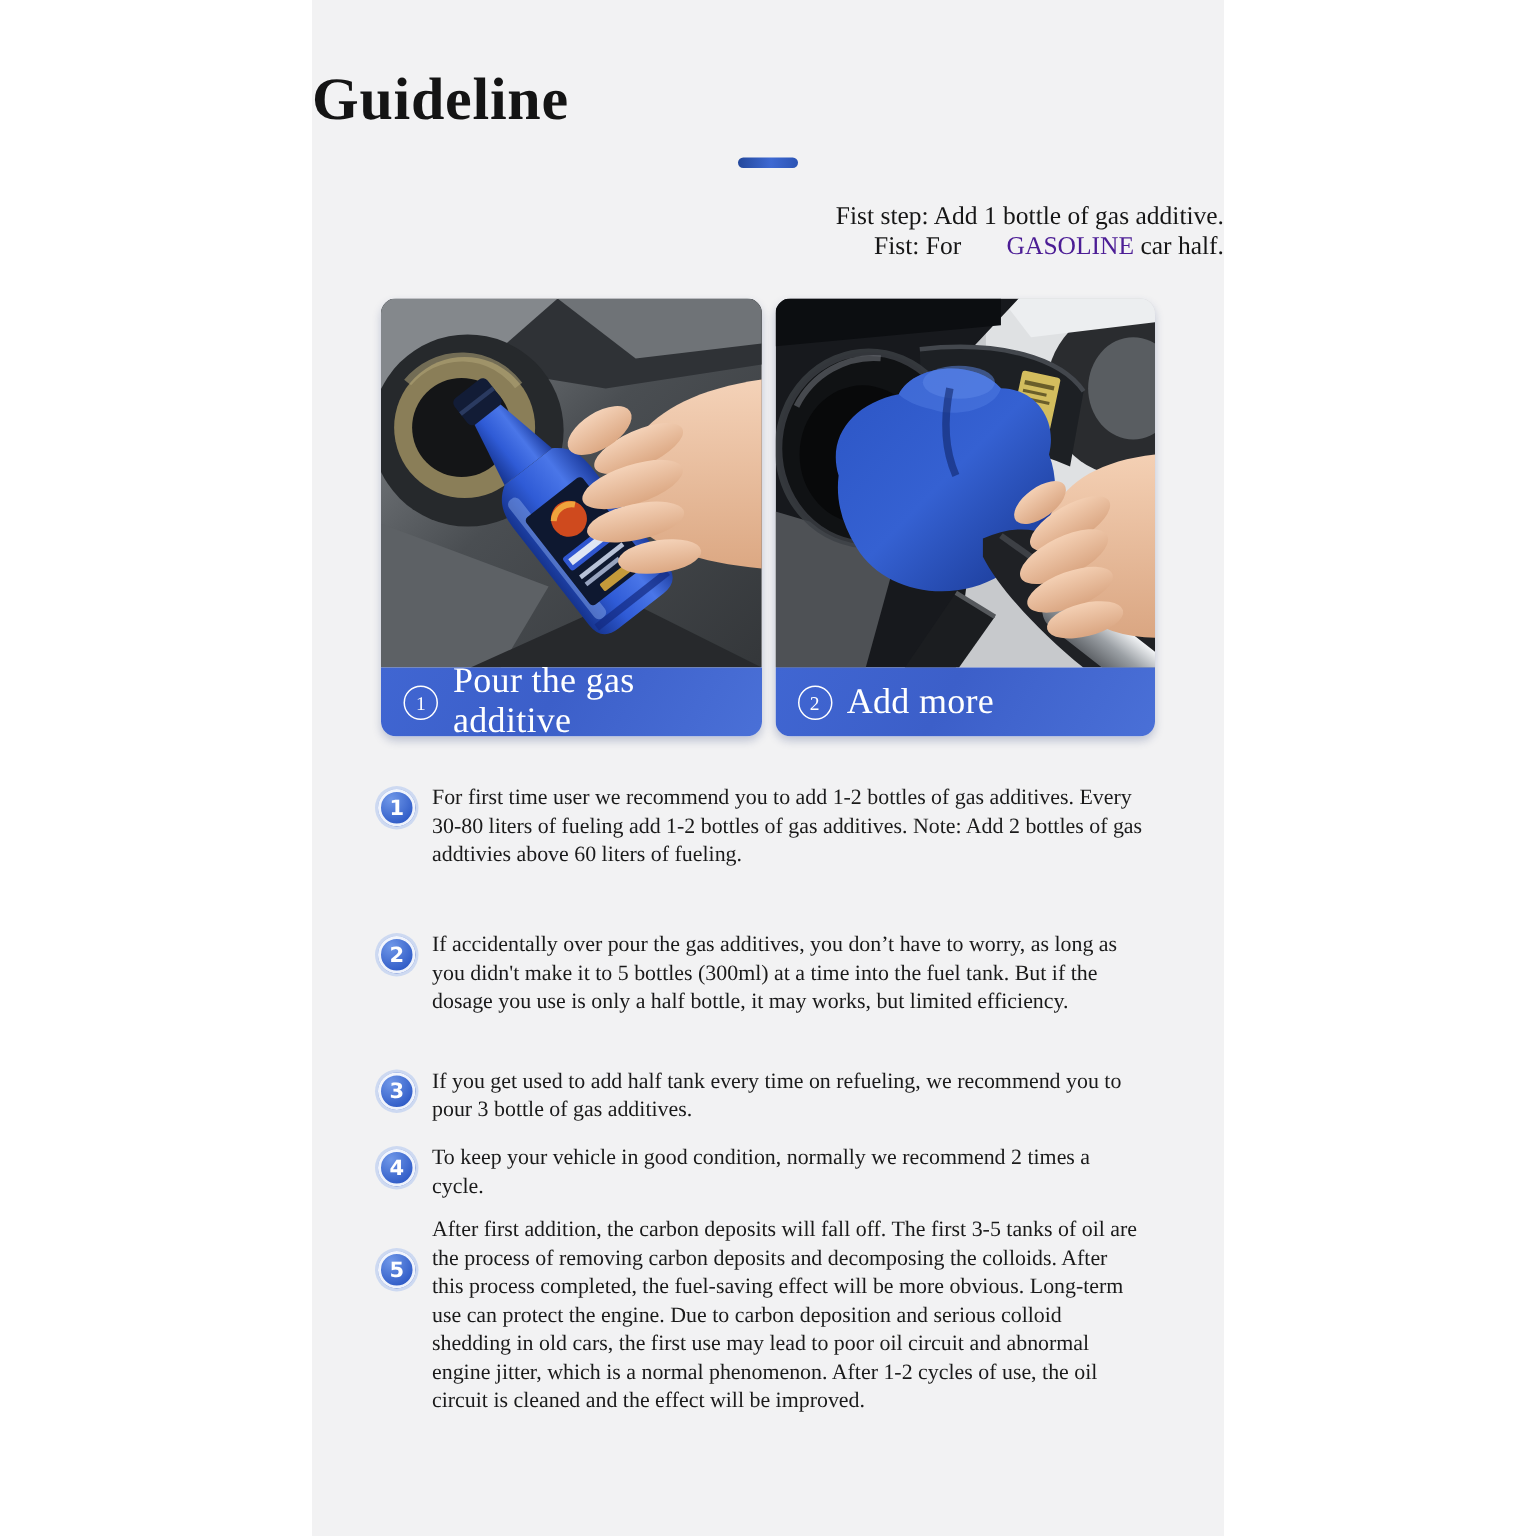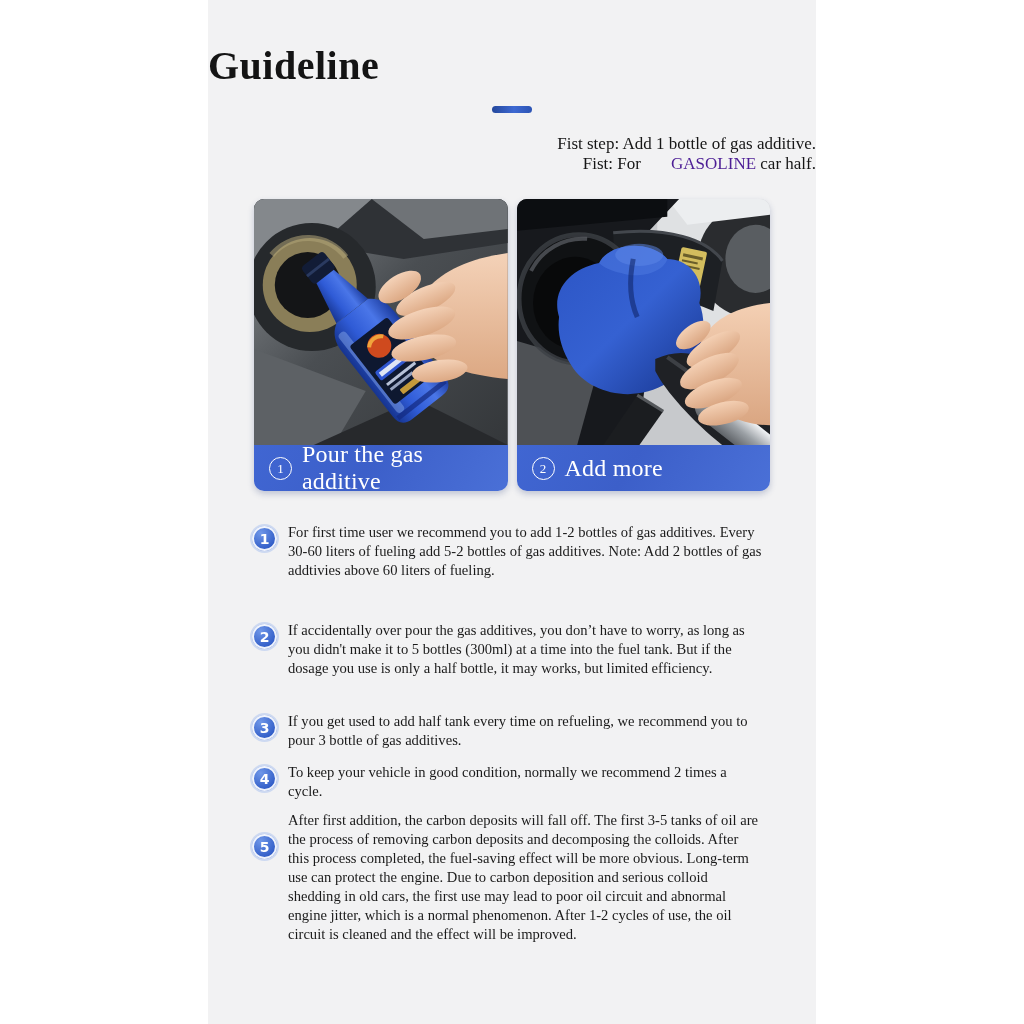--- a/index.html
+++ b/index.html
@@ -180,21 +180,21 @@
         <span class="cap-num">2</span>
         <span class="cap-label">Add more</span>
       </div>
     </div>
 
   </div>
 
   <div class="steps">
     <div class="step step-1">
       <span class="badge">1</span>
-      <span class="step-text">For first time user we recommend you to add 1-2 bottles of gas additives. Every 30-60 liters of fueling add 5-2 bottles of gas additives. Note: Add 2 bottles of gas addtivies above 60 liters of  fueling.</span>
+      <span class="step-text">For first time user we recommend you to add 1-2 bottles of gas additives. Every 30-80 liters of fueling add 1-2 bottles of gas additives. Note: Add 2 bottles of gas addtivies above 60 liters of  fueling.</span>
     </div>
     <div class="step step-2">
       <span class="badge">2</span>
       <span class="step-text">If accidentally over pour the gas additives, you don’t have to worry, as long as you didn't make it to 5 bottles (300ml) at a time into the fuel tank. But if the dosage you use is only a half bottle, it may works, but limited efficiency.</span>
     </div>
     <div class="step step-3">
       <span class="badge">3</span>
       <span class="step-text">If you  get used to add half tank every time on refueling, we recommend you to pour 3 bottle of gas additives.</span>
     </div>
     <div class="step step-4">

